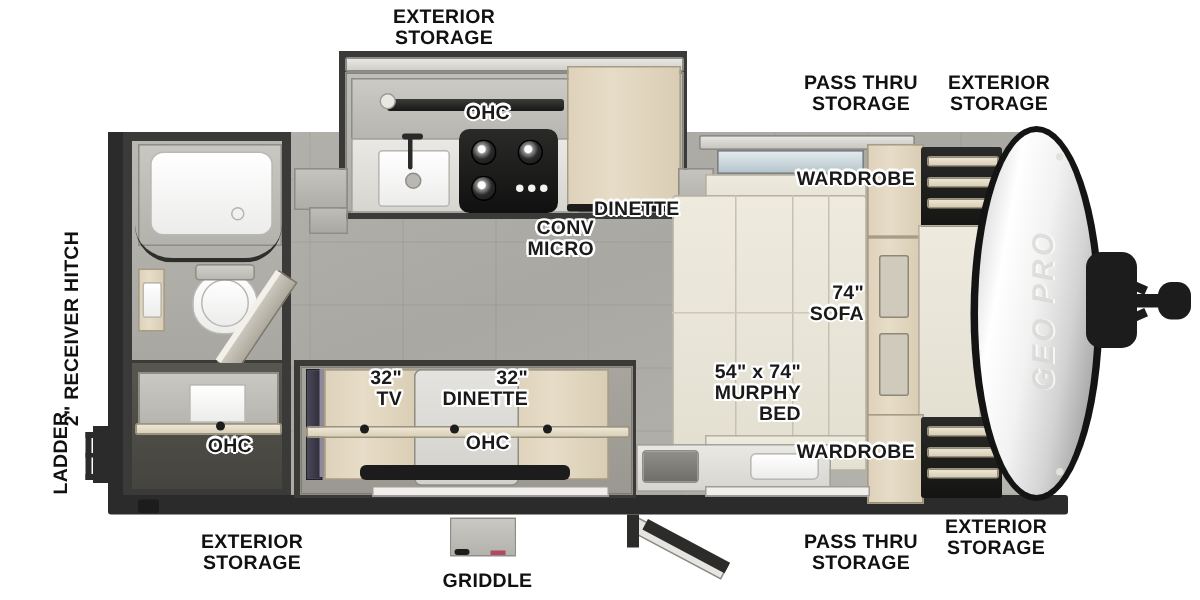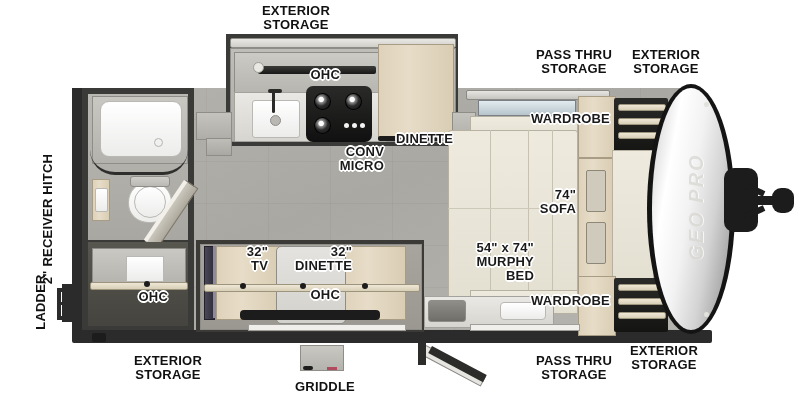--- a/index.html
+++ b/index.html
@@ -195,21 +195,21 @@
 STORAGE</div>
 
   <div class="lbl out" style="left:524px;top:48px;width:100px;">PASS THRU
 STORAGE</div>
 
   <div class="lbl out" style="left:616px;top:48px;width:100px;">EXTERIOR
 STORAGE</div>
 
   <div class="lbl inr" style="left:280px;top:68px;width:60px;">OHC</div>
 
-  <div class="lbl inr" style="left:308px;top:145px;width:76px;">CONV
+  <div class="lbl inr" style="left:320px;top:145px;width:76px;">CONV
 MICRO</div>
 
   <div class="lbl inr" style="left:381px;top:132px;width:72px;">DINETTE</div>
 
   <div class="lbl inr" style="left:500px;top:112px;width:110px;">WARDROBE</div>
 
   <div class="lbl inr" style="left:506px;top:188px;width:70px;">74"
 SOFA</div>
 
   <div class="lbl inr" style="left:430px;top:241px;width:104px;">54" x 74"

